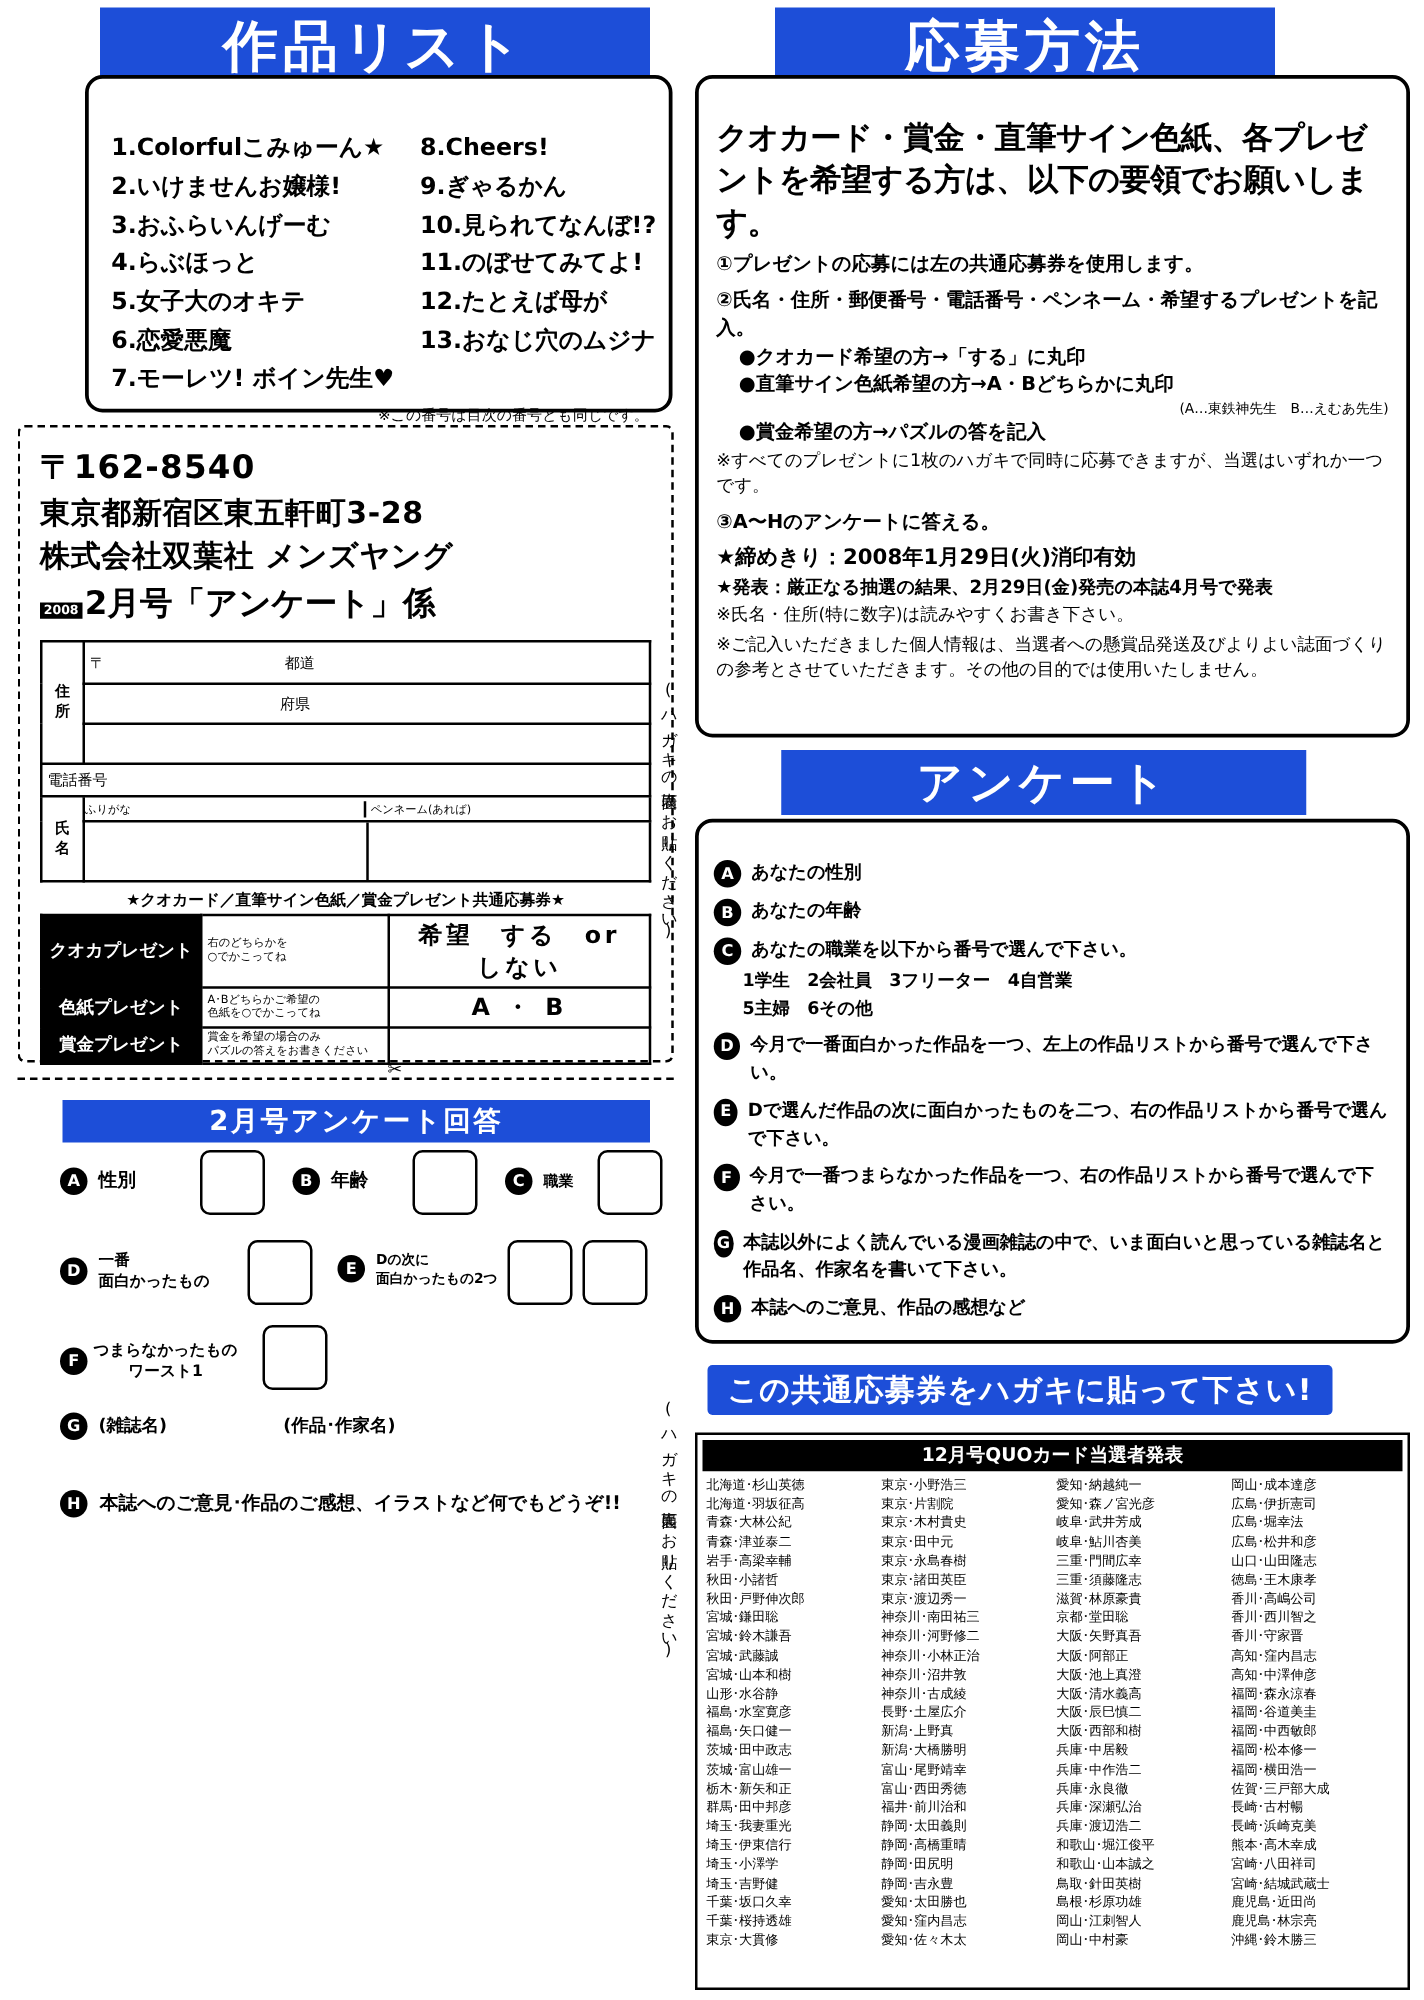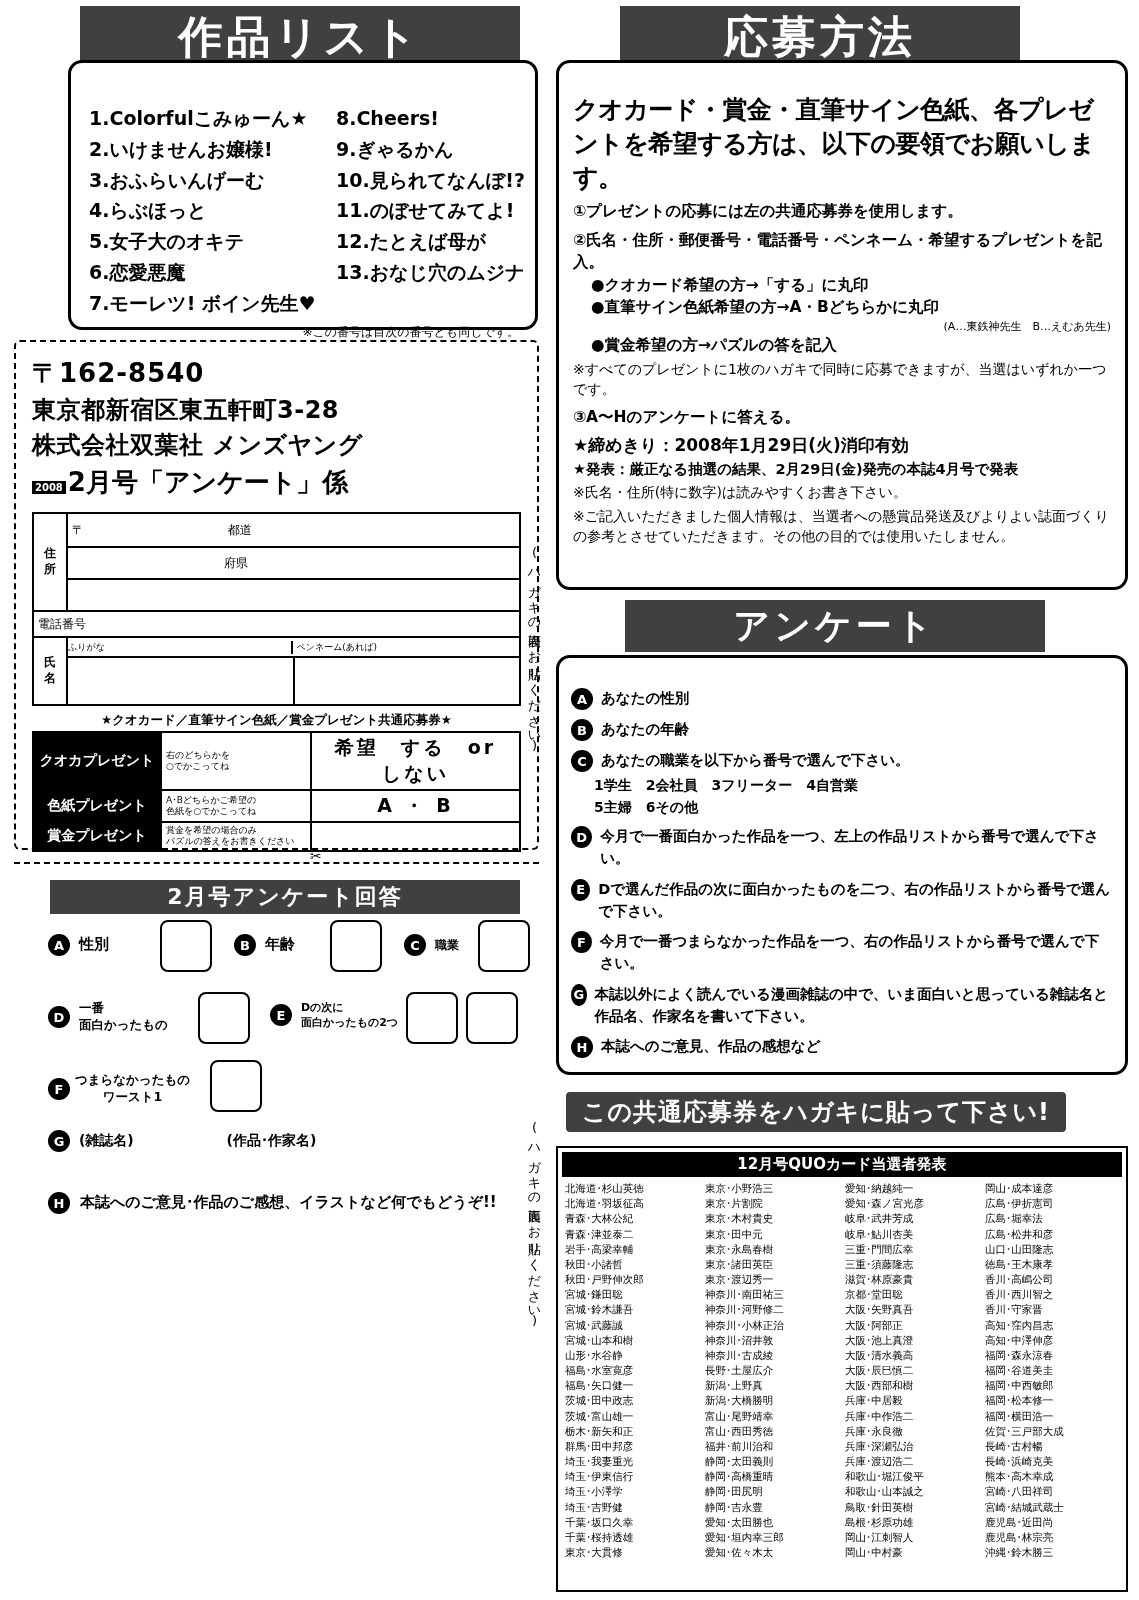--- a/index.html
+++ b/index.html
@@ -12,21 +12,21 @@
     position:relative;
     overflow:hidden;
   }
   .page { position:relative; width:1139px; height:1600px; }
 
   
   .blk { position:absolute; }
 
   
   .banner {
-    background:#404040; color:#fff;
+    background:#1d4ed8; color:#fff;
     font-weight:bold; letter-spacing:4px;
     text-align:center;
     display:flex; align-items:center; justify-content:center;
   }
 
   .rbox {
     border:3px solid #000;
     border-radius:14px;
     background:#fff;
   }
@@ -375,21 +375,21 @@
           <div>新潟･上野真</div>
           <div>新潟･大橋勝明</div>
           <div>富山･尾野靖幸</div>
           <div>富山･西田秀徳</div>
           <div>福井･前川治和</div>
           <div>静岡･太田義則</div>
           <div>静岡･高橋重晴</div>
           <div>静岡･田尻明</div>
           <div>静岡･吉永豊</div>
           <div>愛知･太田勝也</div>
-          <div>愛知･垣内幸三郎</div>
+          <div>愛知･窪内昌志</div>
           <div>愛知･佐々木太</div>
         </div>
       <div class="win-col" id="wc2">
           <div>愛知･納越純一</div>
           <div>愛知･森ノ宮光彦</div>
           <div>岐阜･武井芳成</div>
           <div>岐阜･鮎川杏美</div>
           <div>三重･門間広幸</div>
           <div>三重･須藤隆志</div>
           <div>滋賀･林原豪貴</div>

